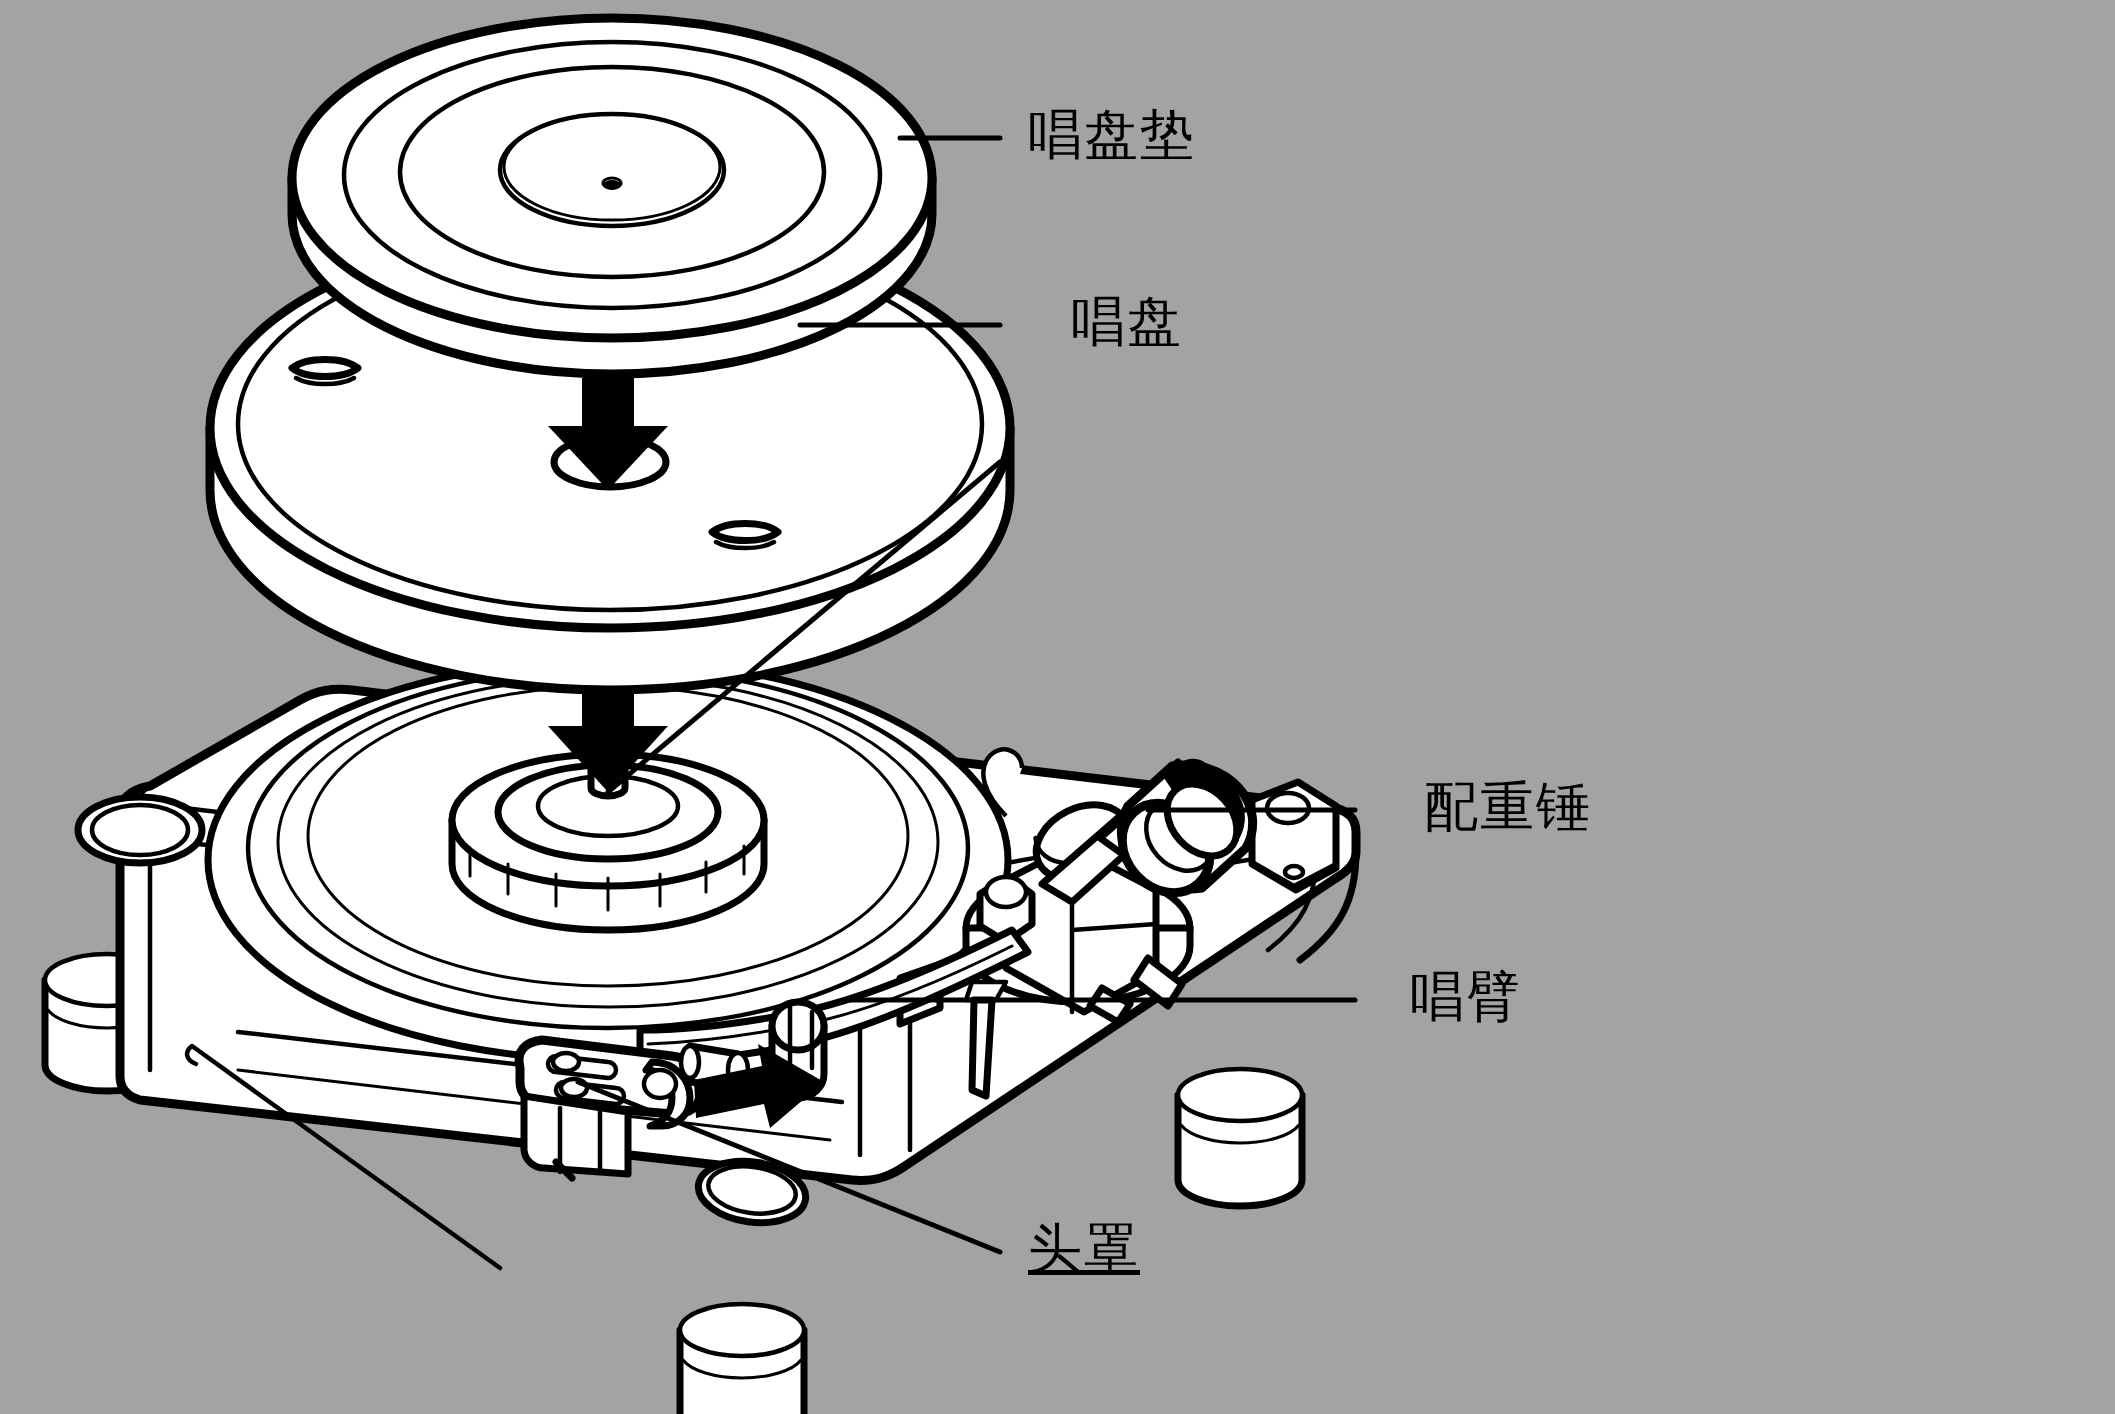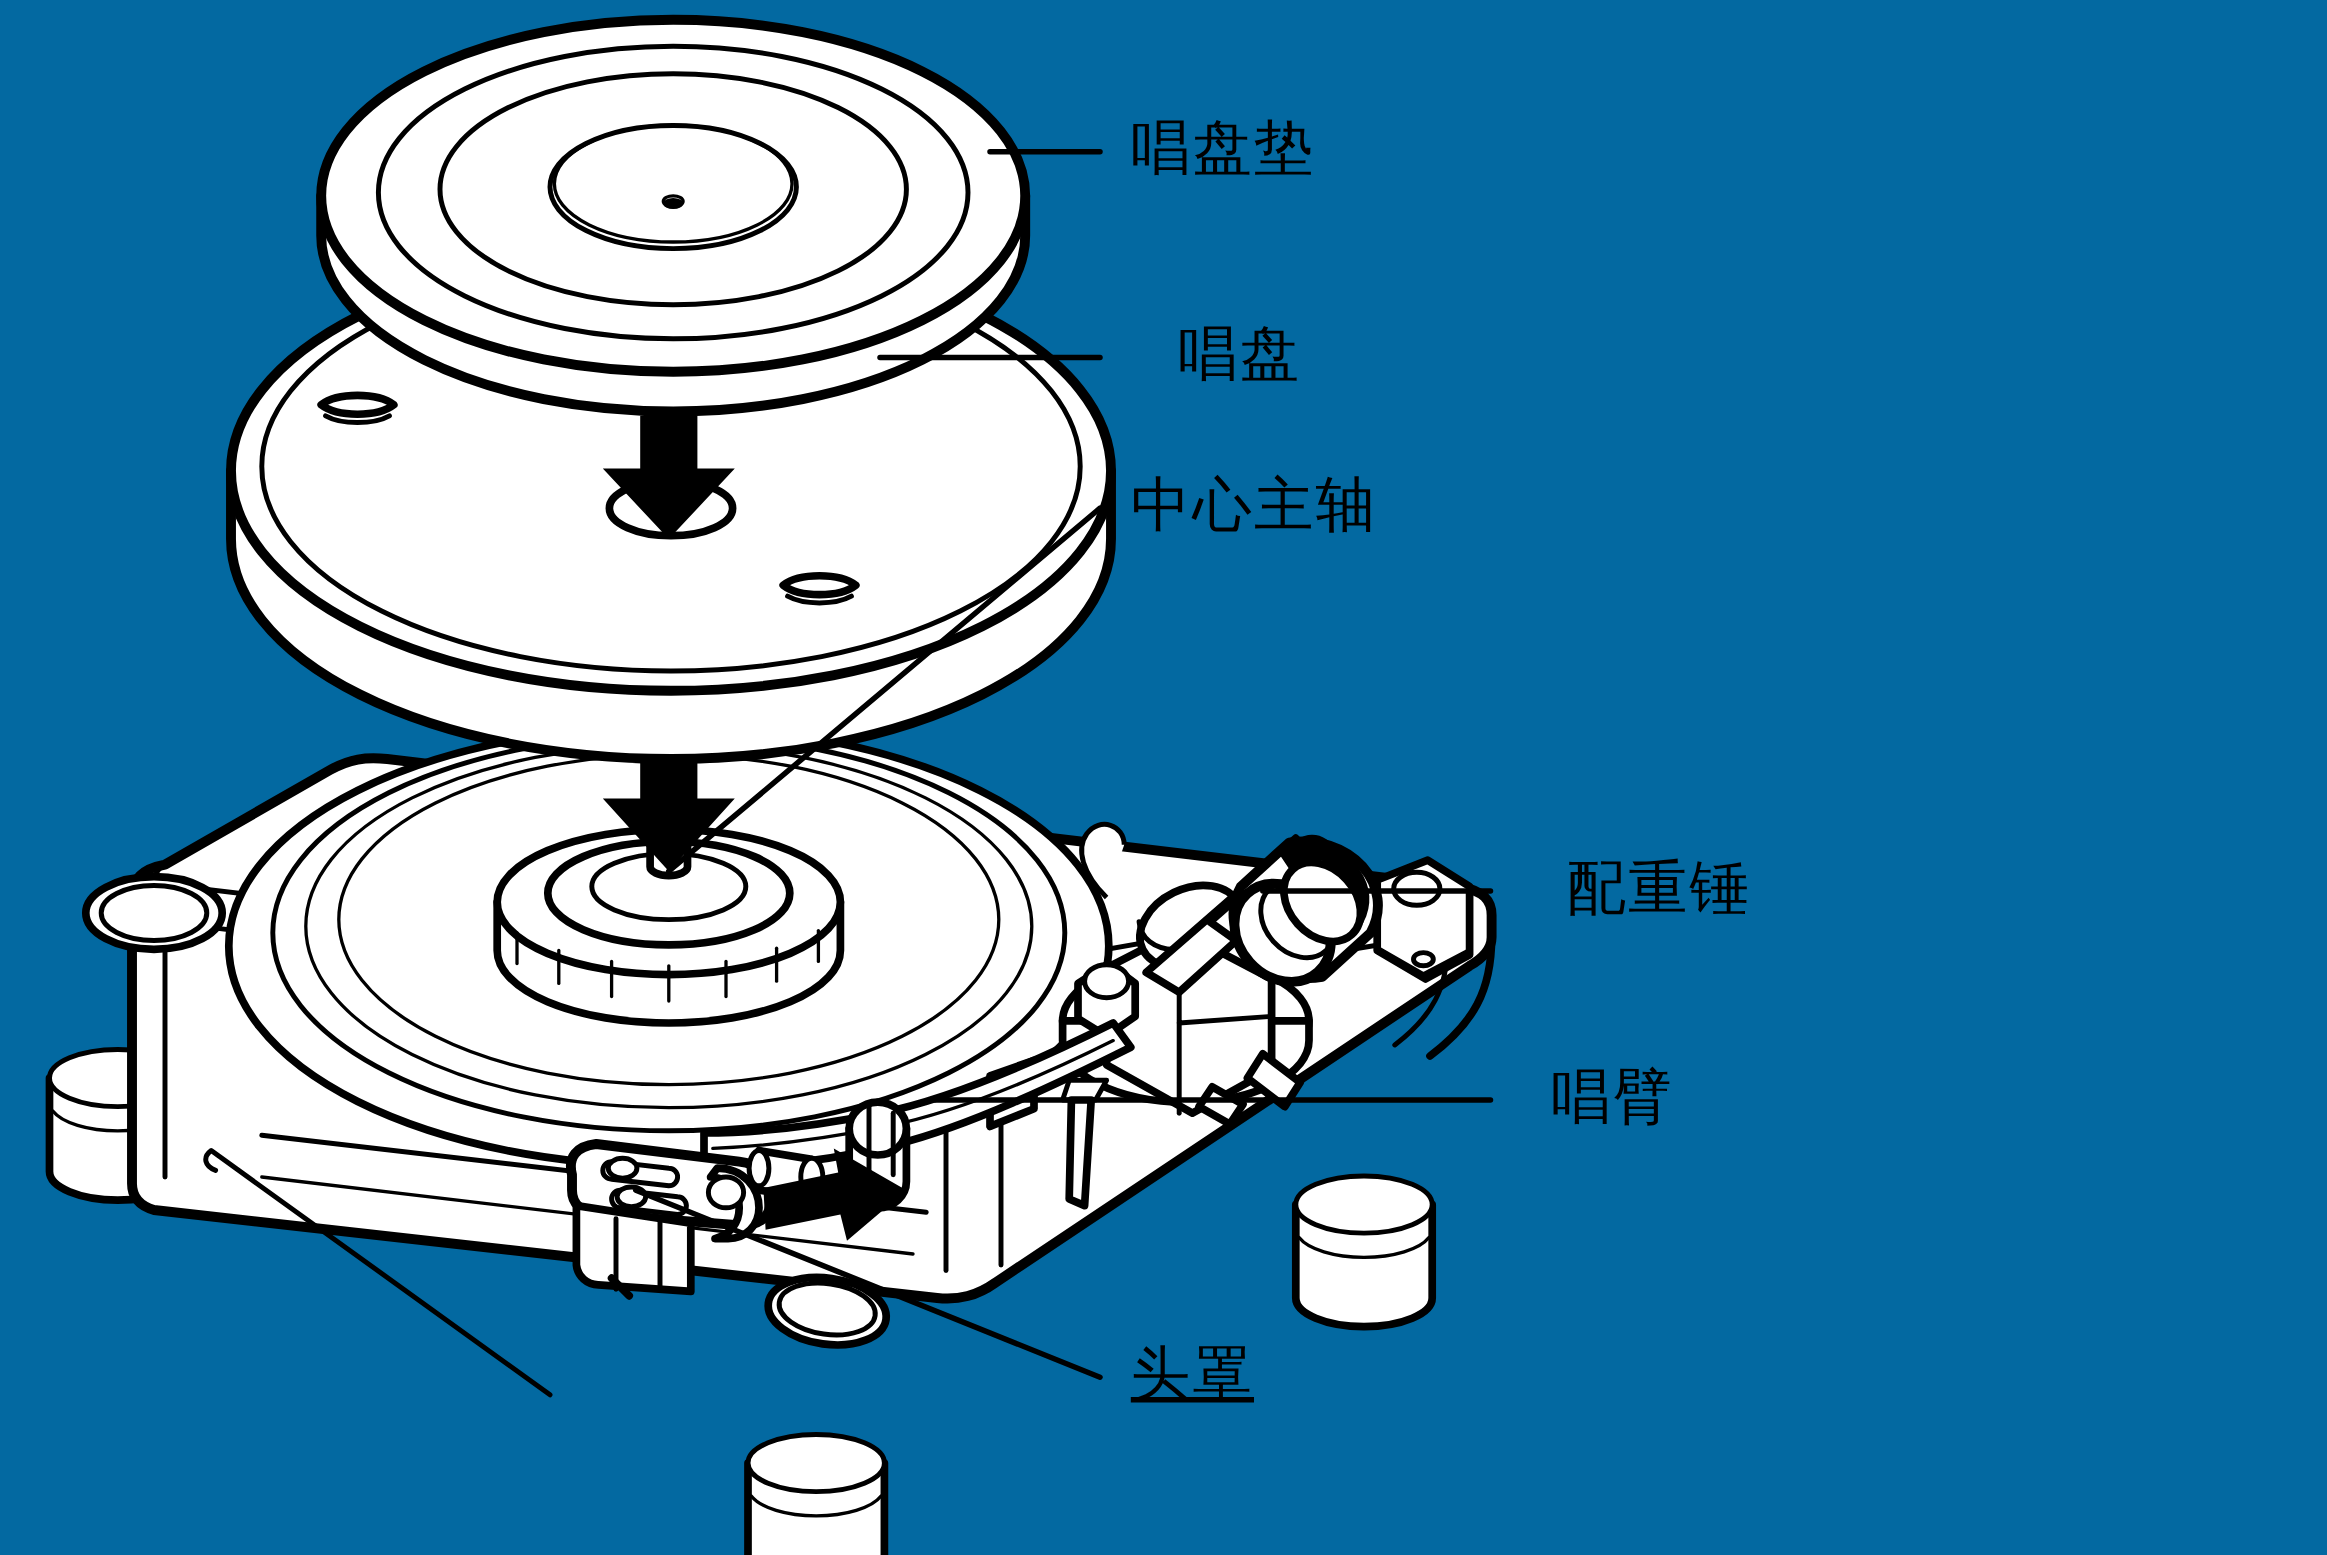--- a/index.html
+++ b/index.html
@@ -1,17 +1,17 @@
 <!DOCTYPE html>
 <html><head>
 <meta charset="utf-8">
 <style>
   html,body{margin:0;padding:0;background:#ffffff;}
   body{font-family:"DejaVu Sans","Liberation Sans",sans-serif;}
-  #stage{position:relative;width:2115px;height:1414px;background:#0369a1;overflow:hidden;}
+  #stage{position:relative;width:2115px;height:1414px;background:#a3a3a3;overflow:hidden;}
   #art{position:absolute;left:0;top:0;width:2115px;height:1414px;}
   .lbl{position:absolute;font-family:"DejaVu Sans","Liberation Sans",sans-serif;
        font-size:54px;line-height:1;color:#000;white-space:nowrap;letter-spacing:2px;}
 </style>
 </head>
 <body>
 
 <div id="stage">
 
   <svg id="art" viewBox="0 0 2115 1414">
@@ -300,21 +300,20 @@
       <line x1="1355" y1="810" x2="1148" y2="810"></line>
       <line x1="1355" y1="1000" x2="850" y2="1000"></line>
       <line x1="1000" y1="1252" x2="578" y2="1082"></line>
     </g>
   </svg>
 
   <div class="lbl" style="left:1028px; top:108px;">唱盘垫</div>
 
   <div class="lbl" style="left:1071px; top:295px;">唱盘</div>
 
-  <div class="lbl" style="left:1028px; top:432px;">中心主轴</div>
 
   <div class="lbl" style="left:1382px; top:780px;margin-left:42px;">配重锤</div>
 
   <div class="lbl" style="left:1382px; top:970px;margin-left:28px;">唱臂</div>
 
   <div class="lbl" style="left:1028px; top:1222px;text-decoration:underline;">头罩</div>
 
 </div>
 
 </body></html>

